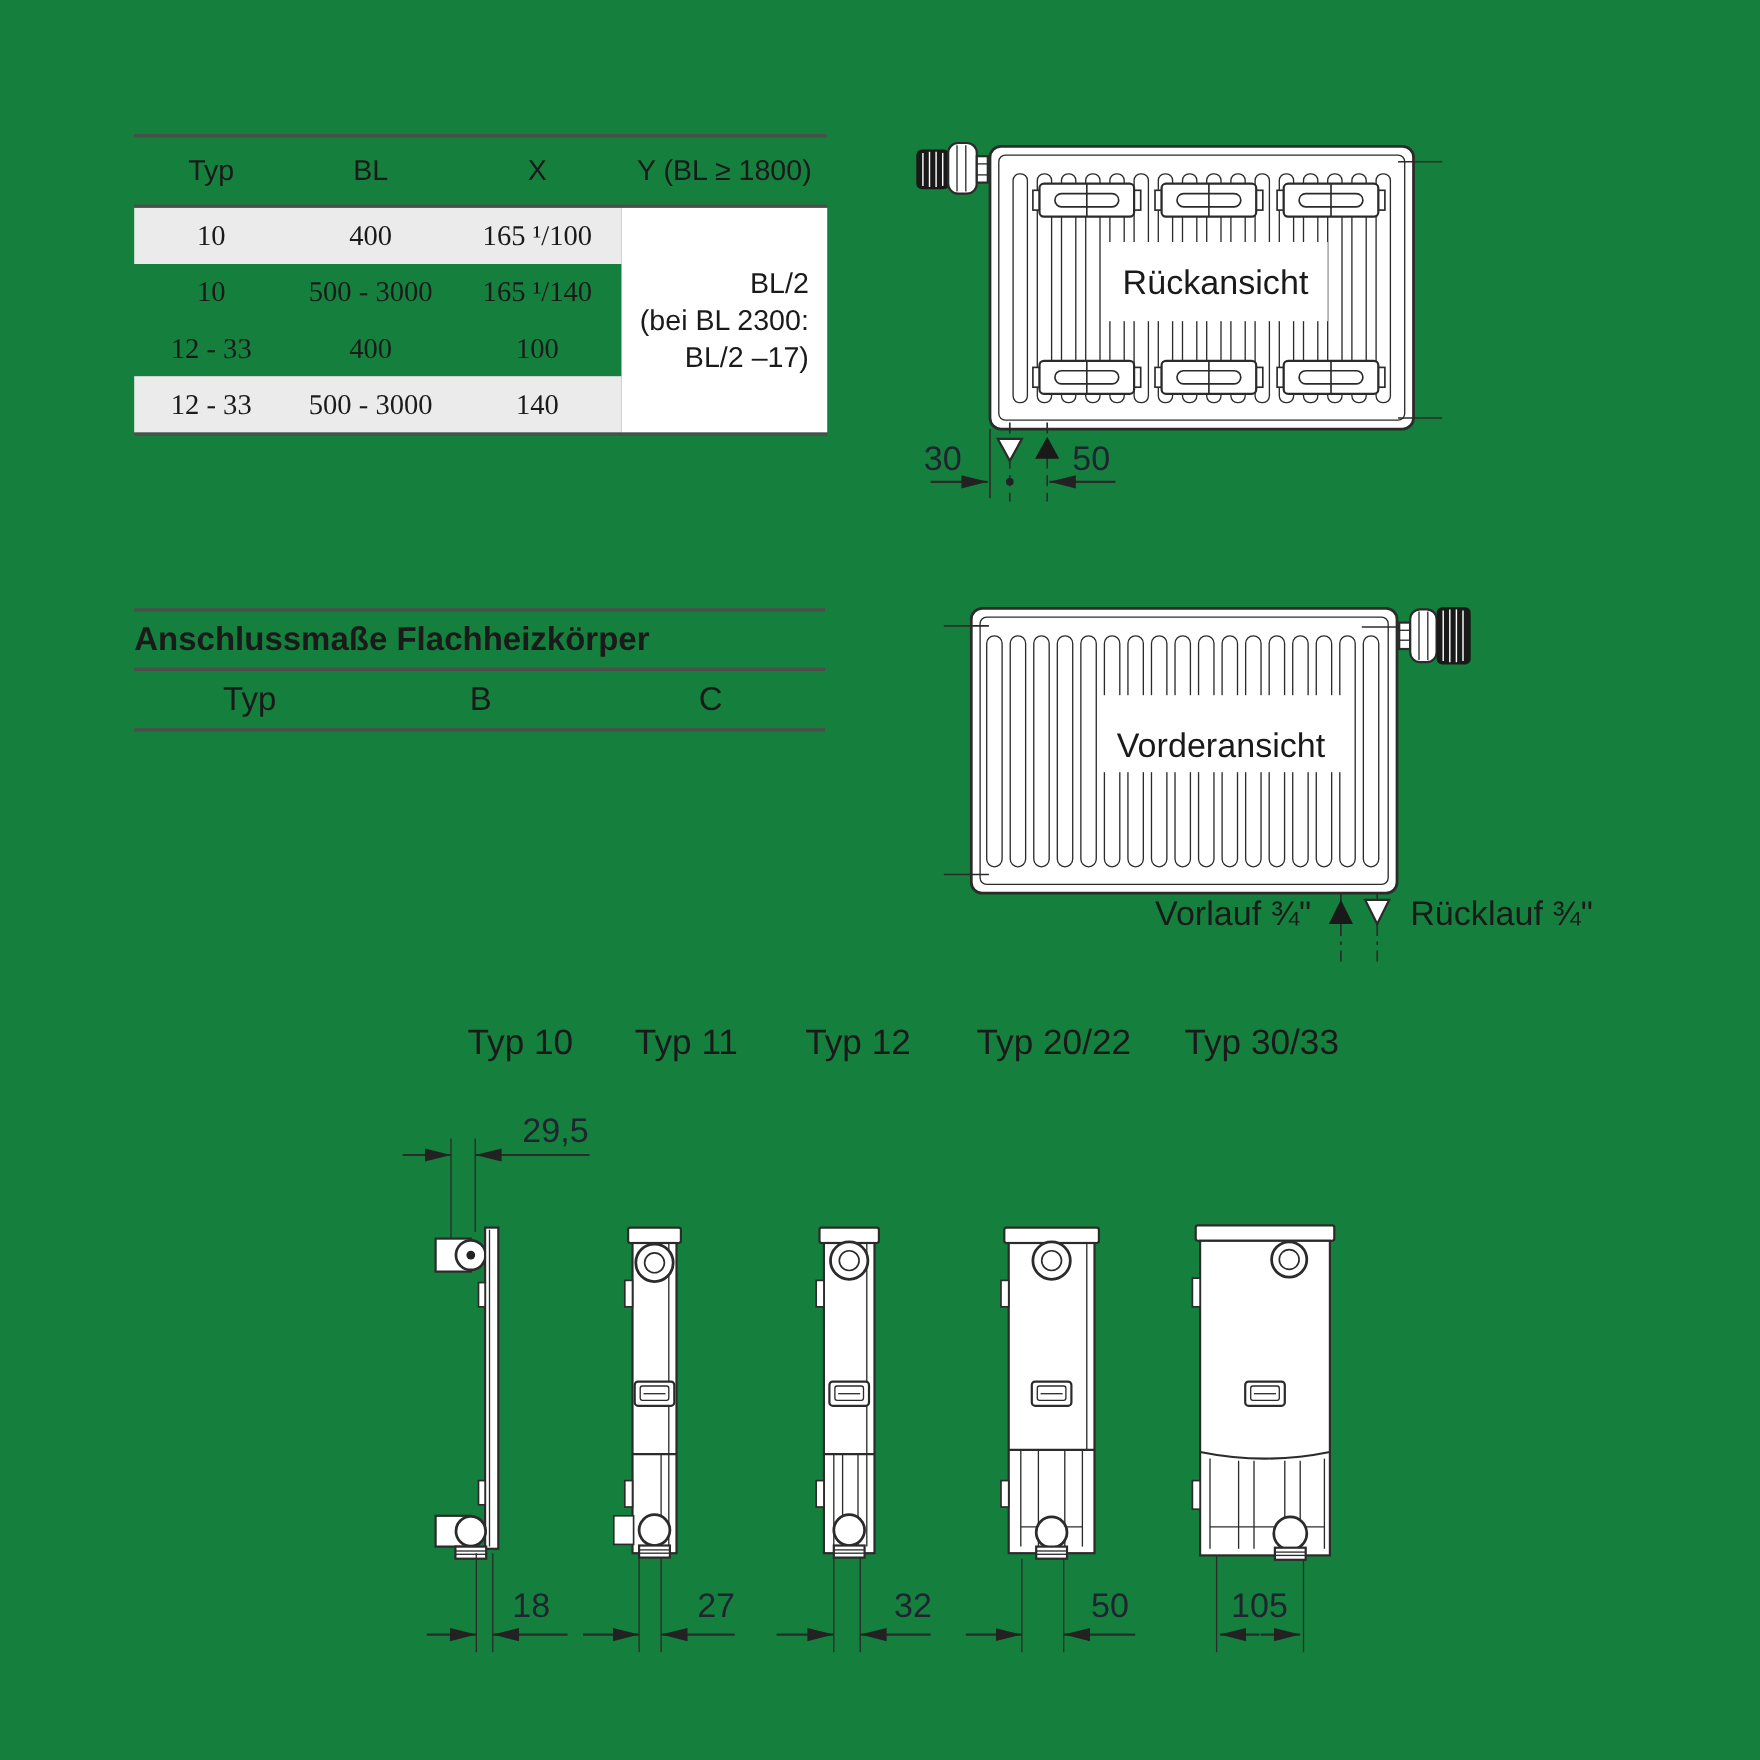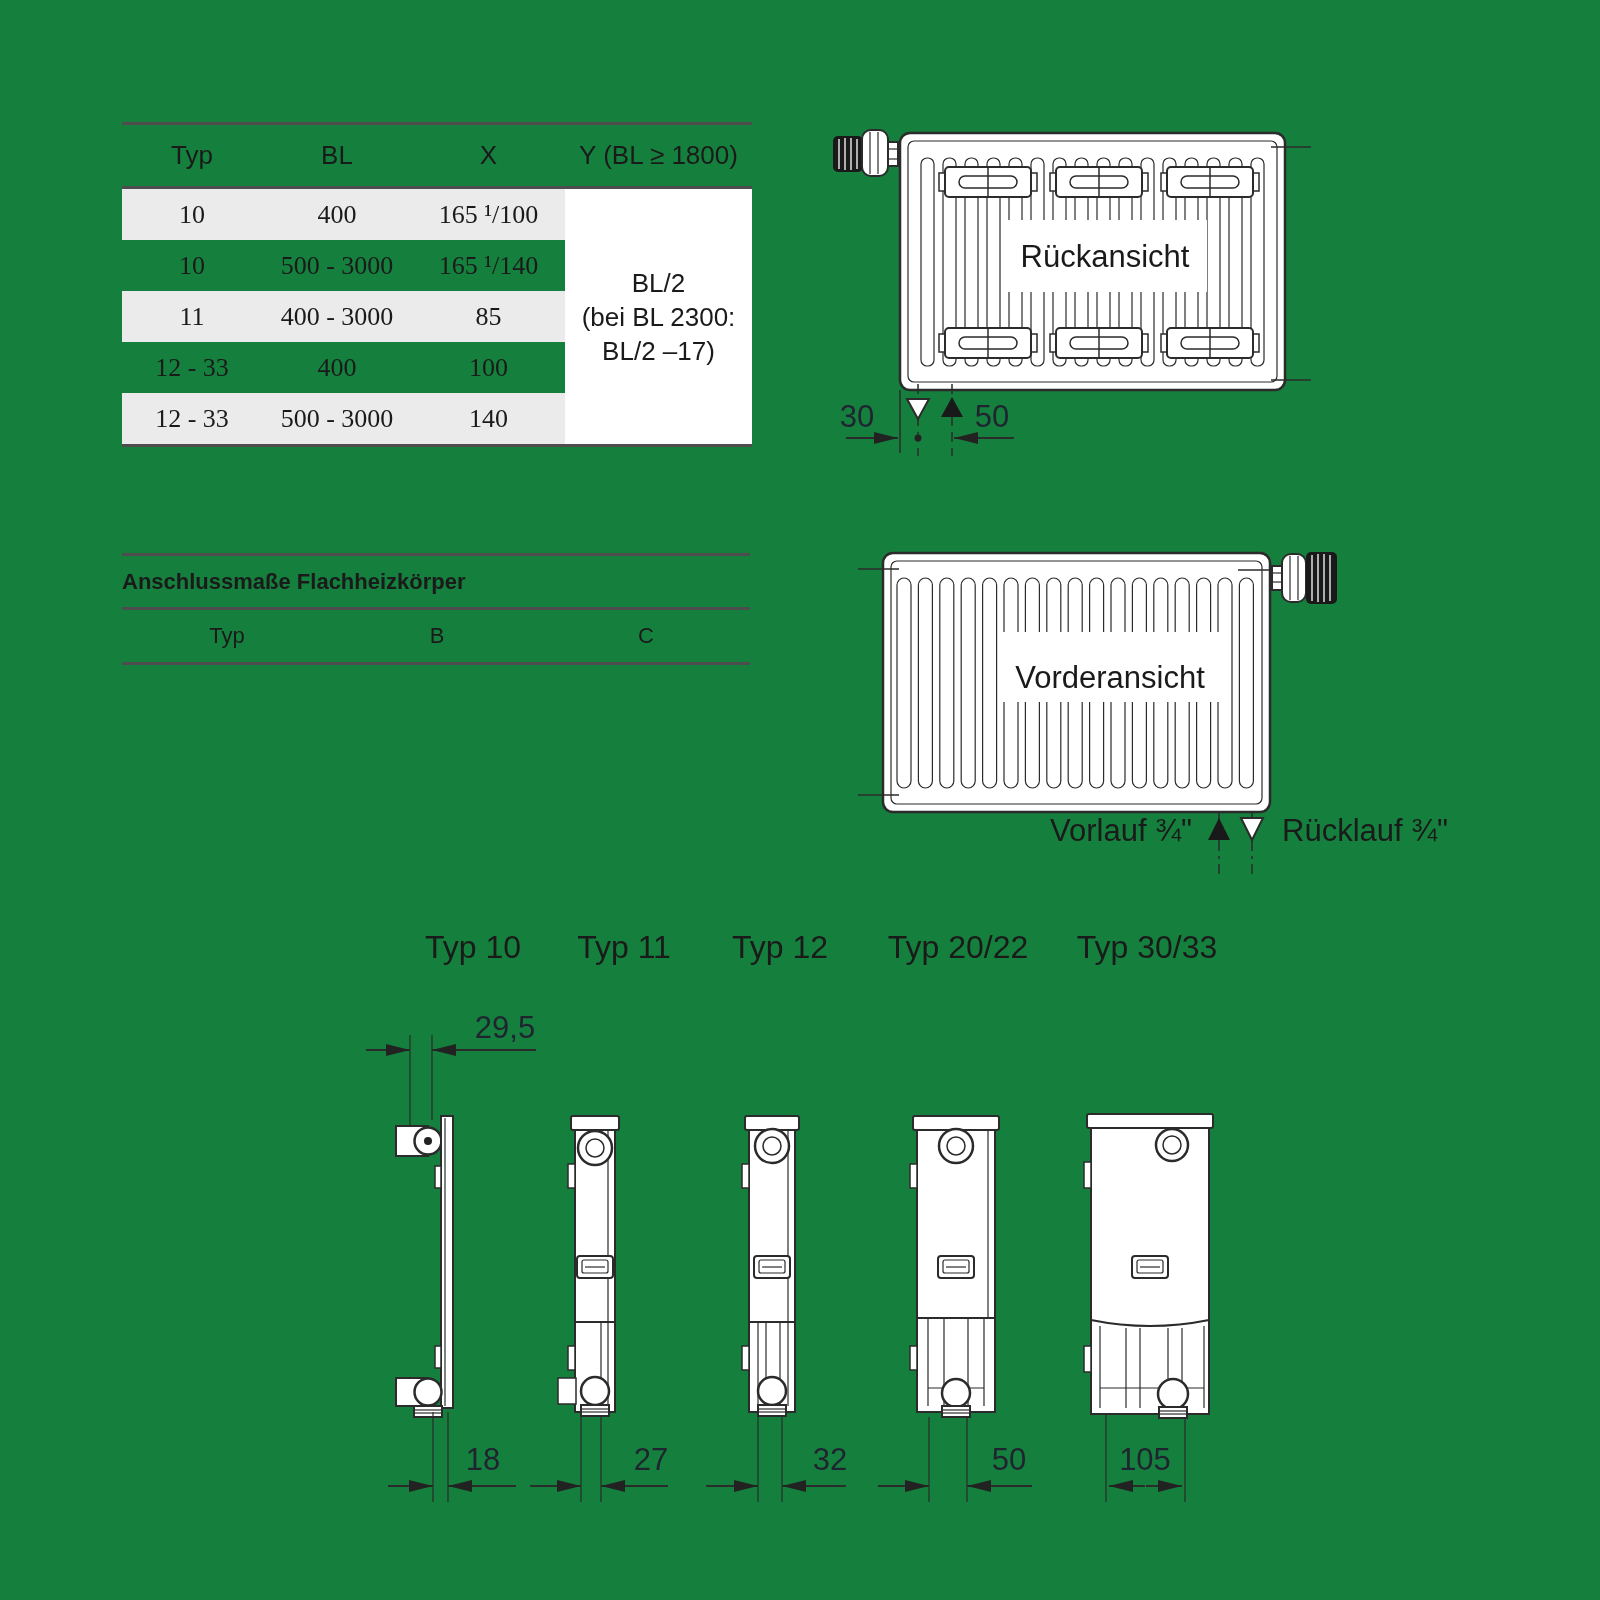--- a/index.html
+++ b/index.html
@@ -10,24 +10,24 @@
   .t1{position:absolute;left:122px;top:122px;width:630px;font-size:26px;}
   .t1-head{display:flex;align-items:center;height:61px;border-top:3px solid #4d4d4d;border-bottom:3px solid #4d4d4d;}
   .t1 .c1{width:140px;text-align:center;}
   .t1 .c2{width:150px;text-align:center;}
   .t1 .c3{width:153px;text-align:center;}
   .t1 .c4{flex:1;text-align:center;}
   .t1-body{display:flex;border-bottom:3px solid #4d4d4d;}
   .t1-left{width:443px;}
   .t1-row{display:flex;align-items:center;height:51px;font-family:Liberation Serif, serif;}
   .t1-row.shade{background:#ebebeb;}
-  .t1-ycell{flex:1;display:flex;align-items:center;justify-content:center;text-align:center;white-space:pre-line;line-height:34px;background:#fff;}
+  .t1-ycell{flex:1;display:flex;align-items:center;justify-content:center;text-align:right;white-space:pre-line;line-height:34px;background:#fff;}
   .footnote{position:absolute;left:122px;top:450px;width:560px;font-size:25px;line-height:32px;margin:0;}
 
-  .t2{position:absolute;left:122px;top:553px;width:628px;font-size:22px;}
+  .t2{position:absolute;left:122px;top:553px;width:628px;font-size:30px;}
   .t2-title{display:flex;align-items:center;height:51px;border-top:3px solid #4d4d4d;border-bottom:3px solid #4d4d4d;font-weight:bold;}
   .t2-head{display:flex;align-items:center;height:52px;border-bottom:3px solid #4d4d4d;}
   .t2-row{display:flex;align-items:center;height:55px;}
   .t2-row.shade{background:#ebebeb;}
   .t2 .c1{width:210px;text-align:center;}
   .t2 .c2{width:210px;text-align:center;}
   .t2 .c3{width:208px;text-align:center;}
   .t2-title .c0{text-align:left;}
 
   
@@ -63,25 +63,20 @@
       <div class="t1-left">
         <div class="t1-row shade">
           <div class="c1">10</div>
           <div class="c2">400</div>
           <div class="c3">165 ¹/100</div>
         </div>
         <div class="t1-row">
           <div class="c1">10</div>
           <div class="c2">500 - 3000</div>
           <div class="c3">165 ¹/140</div>
-        </div>
-        <div class="t1-row shade">
-          <div class="c1">11</div>
-          <div class="c2">400 - 3000</div>
-          <div class="c3">85</div>
         </div>
         <div class="t1-row">
           <div class="c1">12 - 33</div>
           <div class="c2">400</div>
           <div class="c3">100</div>
         </div>
         <div class="t1-row shade">
           <div class="c1">12 - 33</div>
           <div class="c2">500 - 3000</div>
           <div class="c3">140</div>

